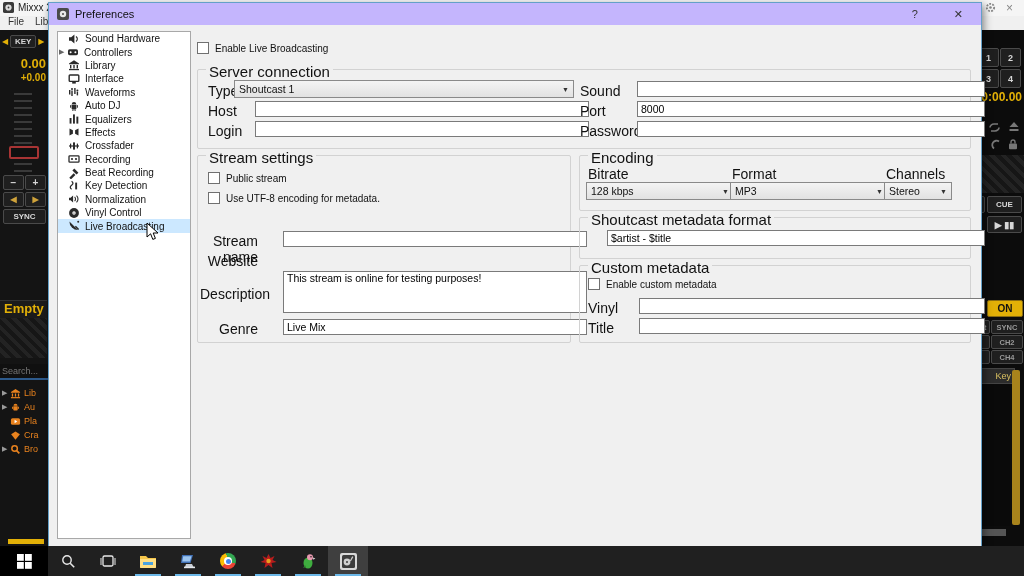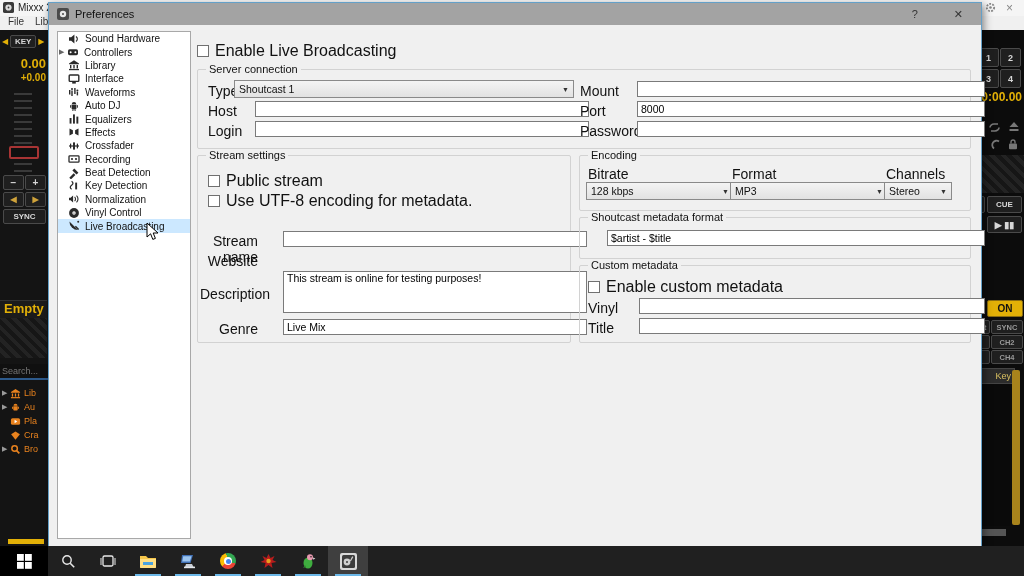--- a/index.html
+++ b/index.html
@@ -18,40 +18,40 @@
   .mx-btn{background:#1f1f1f;border:1px solid #4a4a4a;color:#d8d8d8;border-radius:2px;
           font-size:8px;font-weight:bold;display:flex;align-items:center;justify-content:center;}
   .hatch{background:repeating-linear-gradient(45deg,#161616 0 4px,#232323 4px 8px);}
   .treerow{display:flex;align-items:center;height:14px;font-size:9px;color:#e8821e;white-space:nowrap;}
   .treerow .exp{color:#9a9a9a;font-size:7px;width:8px;display:inline-block;}
   .treerow .ticn{width:11px;height:11px;margin-right:3px;flex:0 0 11px;}
 
   
   .dlg{left:48px;top:2px;width:932px;height:544px;background:#f0f0f0;
        border:1px solid #64a0c8;box-shadow:2px 3px 8px rgba(0,0,0,.45);}
-  .dlg-title{position:absolute;left:0;top:0;width:100%;height:22px;background:#a3a3a3;
+  .dlg-title{position:absolute;left:0;top:0;width:100%;height:22px;background:#c4b5fd;
              display:flex;align-items:center;font-size:11px;color:#111;}
   .dlg-side{position:absolute;left:8px;top:28px;width:132px;height:506px;background:#ffffff;
             border:1px solid #a8a8a8;overflow:hidden;}
   .sbrow{display:flex;align-items:center;height:13.4px;padding-left:4px;font-size:10px;color:#111;
          white-space:nowrap;}
   .sbrow .exp{width:7px;font-size:7px;color:#666;margin-left:-3px;}
   .sbicon{width:12px;height:12px;margin:0 5px 0 6px;flex:0 0 12px;}
   .sbrow.sel{background:#cce8ff;}
   .grp{position:absolute;border:1px solid #d2d2d2;border-radius:2px;}
-  .grp>.leg{position:absolute;top:-7px;left:8px;background:#f0f0f0;padding:0 3px;font-size:11px;color:#111;}
+  .grp>.leg{position:absolute;top:-7px;left:8px;background:#f0f0f0;padding:0 3px;font-size:15px;color:#111;}
   .lbl{font-size:14px;color:#111;}
   .inp{border:1px solid #7a7a7a;background:#fff;height:14px;font-size:10.5px;
        font-family:"Liberation Sans",sans-serif;padding:0 3px;margin-left:21px;}
   .cbx{width:10px;height:10px;border:1px solid #707070;background:#fff;display:inline-block;
        vertical-align:-2px;margin-right:6px;}
   .combo{border:1px solid #8a8a8a;background:linear-gradient(#f4f4f4,#e2e2e2);height:16px;
          font-size:10.5px;color:#111;display:flex;align-items:center;padding:0 4px;}
   .combo .arr{margin-left:auto;font-size:7px;color:#333;}
-  .cbrow{display:flex;align-items:center;font-size:16px;color:#111;justify-content:space-between;}
+  .cbrow{display:flex;align-items:center;font-size:10px;color:#111;justify-content:space-between;}
 
   
   .tbar{left:0;top:546px;width:1024px;height:30px;background:#202020;display:flex;align-items:stretch;}
   .tcell{width:40px;display:flex;align-items:center;justify-content:center;position:relative;}
   .tcell.start{width:48px;background:#000;}
   .tcell.active{background:#3f3f3f;}
   .runline{position:absolute;bottom:0;left:7px;width:26px;height:2px;background:#6cb8e8;}
 
   .cursor{pointer-events:none;z-index:99;}
 </style>
@@ -290,21 +290,21 @@
             <circle cx="4" cy="6" r="1.1" fill="#2a2a2a"></circle>
             <circle cx="8" cy="6" r="1.1" fill="#2a2a2a"></circle>
           </svg>
           <span>Recording</span>
         </div>
       <div class="sbrow">
           <svg class="sbicon" viewBox="0 0 12 12" fill="#2a2a2a">
             <path d="M1.3 10.7l4.4-4.4 1.7 1.7-4.4 4.4z"></path>
             <path d="M6.3 1.6l4.1 4.1-1.9 1.9-4.1-4.1z"></path>
           </svg>
-          <span>Beat Detection</span>
+          <span>Beat Recording</span>
         </div>
       <div class="sbrow">
           <svg class="sbicon" viewBox="0 0 12 12">
             <path d="M3.6 1.2c1.8 1.2 1.8 2.8 0 4s-1.8 2.8 0 4" stroke="#2a2a2a" stroke-width="1.3" fill="none"></path>
             <rect x="7.2" y="2.6" width="1.9" height="6.8" fill="#2a2a2a"></rect>
           </svg>
           <span>Key Detection</span>
         </div>
       <div class="sbrow">
           <svg class="sbicon" viewBox="0 0 12 12">
@@ -338,21 +338,21 @@
         <span>Enable Live Broadcasting</span>
       </div>
 
       <div class="grp" style="left:4px;top:38px;width:772px;height:78px">
         <span class="leg">Server connection</span>
         <span class="lbl abs" style="left:10px;top:13px">Type</span>
         <div class="combo abs" style="left:36px;top:10px;width:330px">
             <span>Shoutcast 1</span>
             <span class="arr">▼</span>
           </div>
-        <span class="lbl abs" style="left:382px;top:13px">Mount</span>
+        <span class="lbl abs" style="left:382px;top:13px">Sound</span>
         <input class="inp abs" style="left: 418px; top: 11px; width: 340px;" value="">
         <span class="lbl abs" style="left:10px;top:33px">Host</span>
         <input class="inp abs" style="left: 36px; top: 31px; width: 326px;" value="">
         <span class="lbl abs" style="left:382px;top:33px">Port</span>
         <input class="inp abs" style="left: 418px; top: 31px; width: 340px;" value="8000">
         <span class="lbl abs" style="left:10px;top:53px">Login</span>
         <input class="inp abs" style="left: 36px; top: 51px; width: 326px;" value="">
         <span class="lbl abs" style="left:382px;top:53px">Password</span>
         <input class="inp abs" style="left: 418px; top: 51px; width: 340px;" value="">
       </div>

